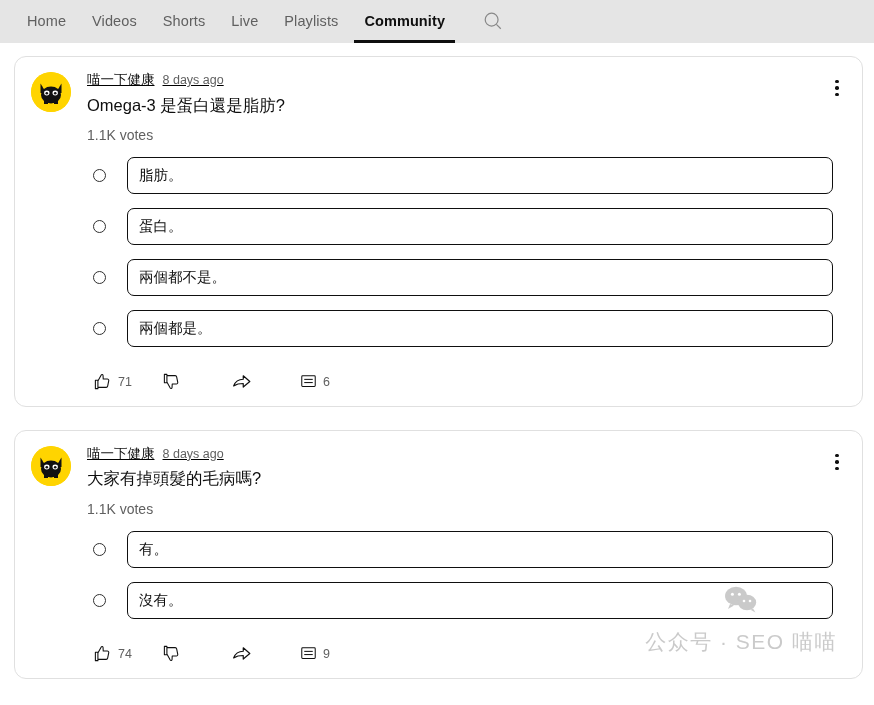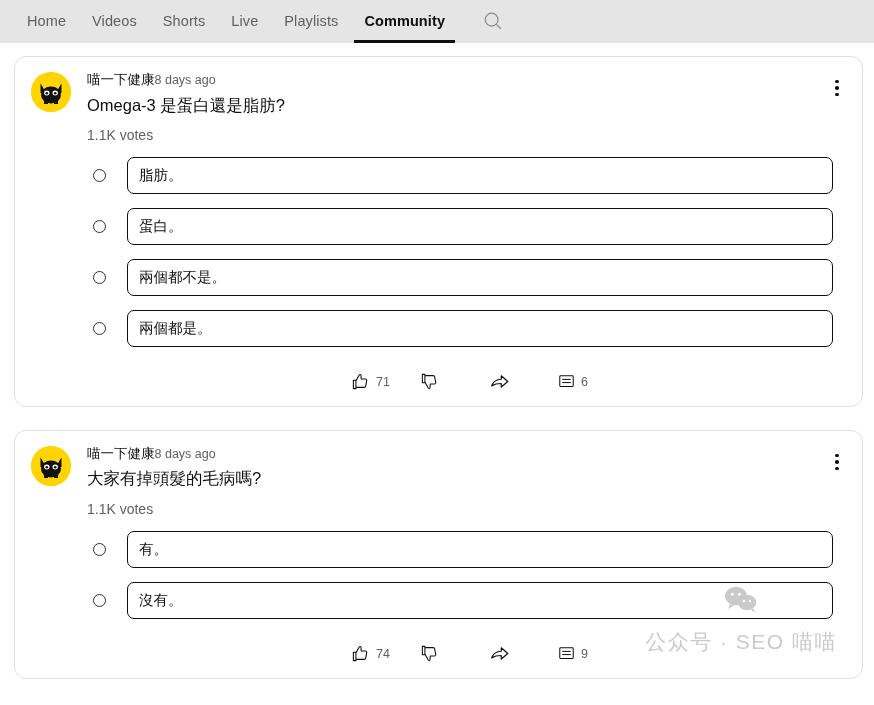--- a/index.html
+++ b/index.html
@@ -76,22 +76,23 @@
     position: relative;
     overflow: hidden;
     margin-right: 16px;
   }
   .avatar svg { display: block; }
 
   .post-headtext { flex: 1 1 auto; min-width: 0; padding-top: 1px; }
   .byline {
     display: flex;
     align-items: baseline;
-    gap: 0;
+    gap: 8px;
     line-height: 1;
+    text-decoration: underline;
   }
   .channel {
     font-size: 13.5px;
     color: #0f0f0f;
     font-weight: 400;
   }
   .timestamp {
     font-size: 12.5px;
     color: #606060;
   }
@@ -155,21 +156,20 @@
     background: #fff;
   }
 
   
   .actions {
     display: flex;
     align-items: center;
     margin-top: 21px;
     padding-left: 62px;
     height: 28px;
-    justify-content: center;
   }
   .act {
     display: flex;
     align-items: center;
     cursor: pointer;
     color: #0f0f0f;
   }
   .act .count {
     font-size: 12.5px;
     color: #606060;

